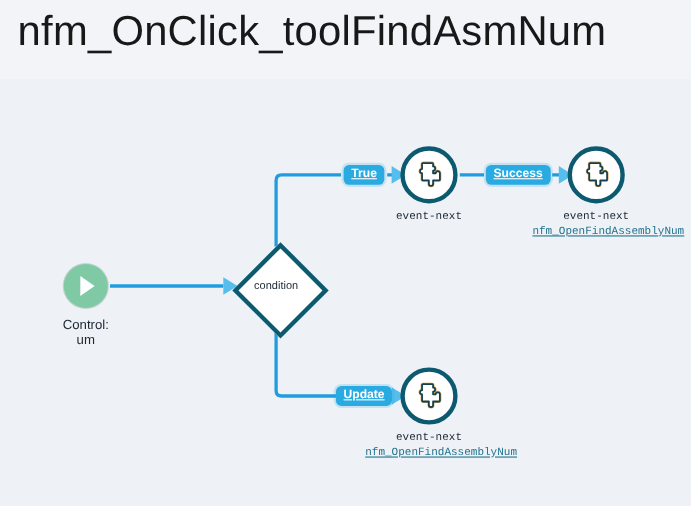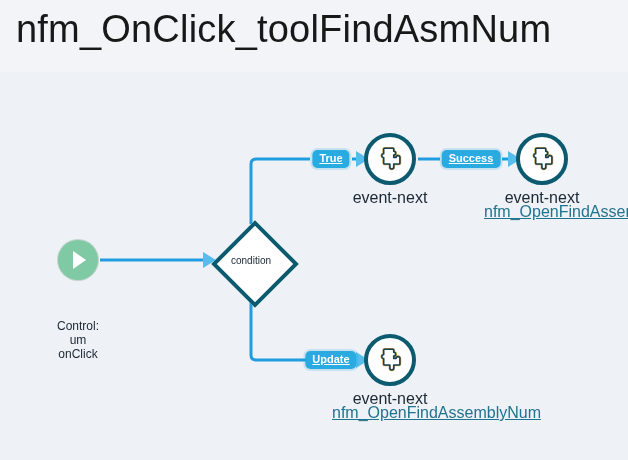--- a/index.html
+++ b/index.html
@@ -122,23 +122,24 @@
     box-sizing: border-box;
   }
   .event-circle svg {
     position: absolute;
     left: 50%;
     top: 50%;
     transform: translate(-50%, -50%);
   }
   .event-label {
     width: 116px;
-    font-size: 16px;
+    font-size: 10px;
     line-height: 14px;
     color: #1b2733;
+    font-family: Liberation Mono, monospace;
   }
   .event-label .link {
     color: #21748f;
     text-decoration: underline;
     cursor: pointer;
     display: block;
   }
 
   
   .badge {
@@ -186,24 +187,23 @@
       <path d="M 251 224 L 251 283 Q 251 288 256 288 L 312 288" stroke="#1f9de0" stroke-width="3" fill="none"></path>
       <path d="M 351 288 L 358 288" stroke="#1f9de0" stroke-width="3" fill="none"></path>
       <polygon points="356,280 369,288 356,296" fill="#56bdec"></polygon>
     </g>
   </svg>
 
   <div class="node" style="left:78px; top:188px;">
     <div class="node-shape start-circle" style="left:0; top:0;">
       <span class="play"></span>
     </div>
-    <div class="node-labels start-label" style="left:0; top:28px;margin-top:31px;">
+    <div class="node-labels start-label" style="left:0; top:28px;">
       <div>Control:</div>
       <div>um</div>
-      <div>onClick</div>
     </div>
   </div>
 
   <div class="node" style="left:251px; top:188px;">
     <div class="node-shape diamond-wrap" style="left:0; top:0;">
       <div class="diamond"></div>
       <div class="diamond-text">condition</div>
     </div>
   </div>
 

